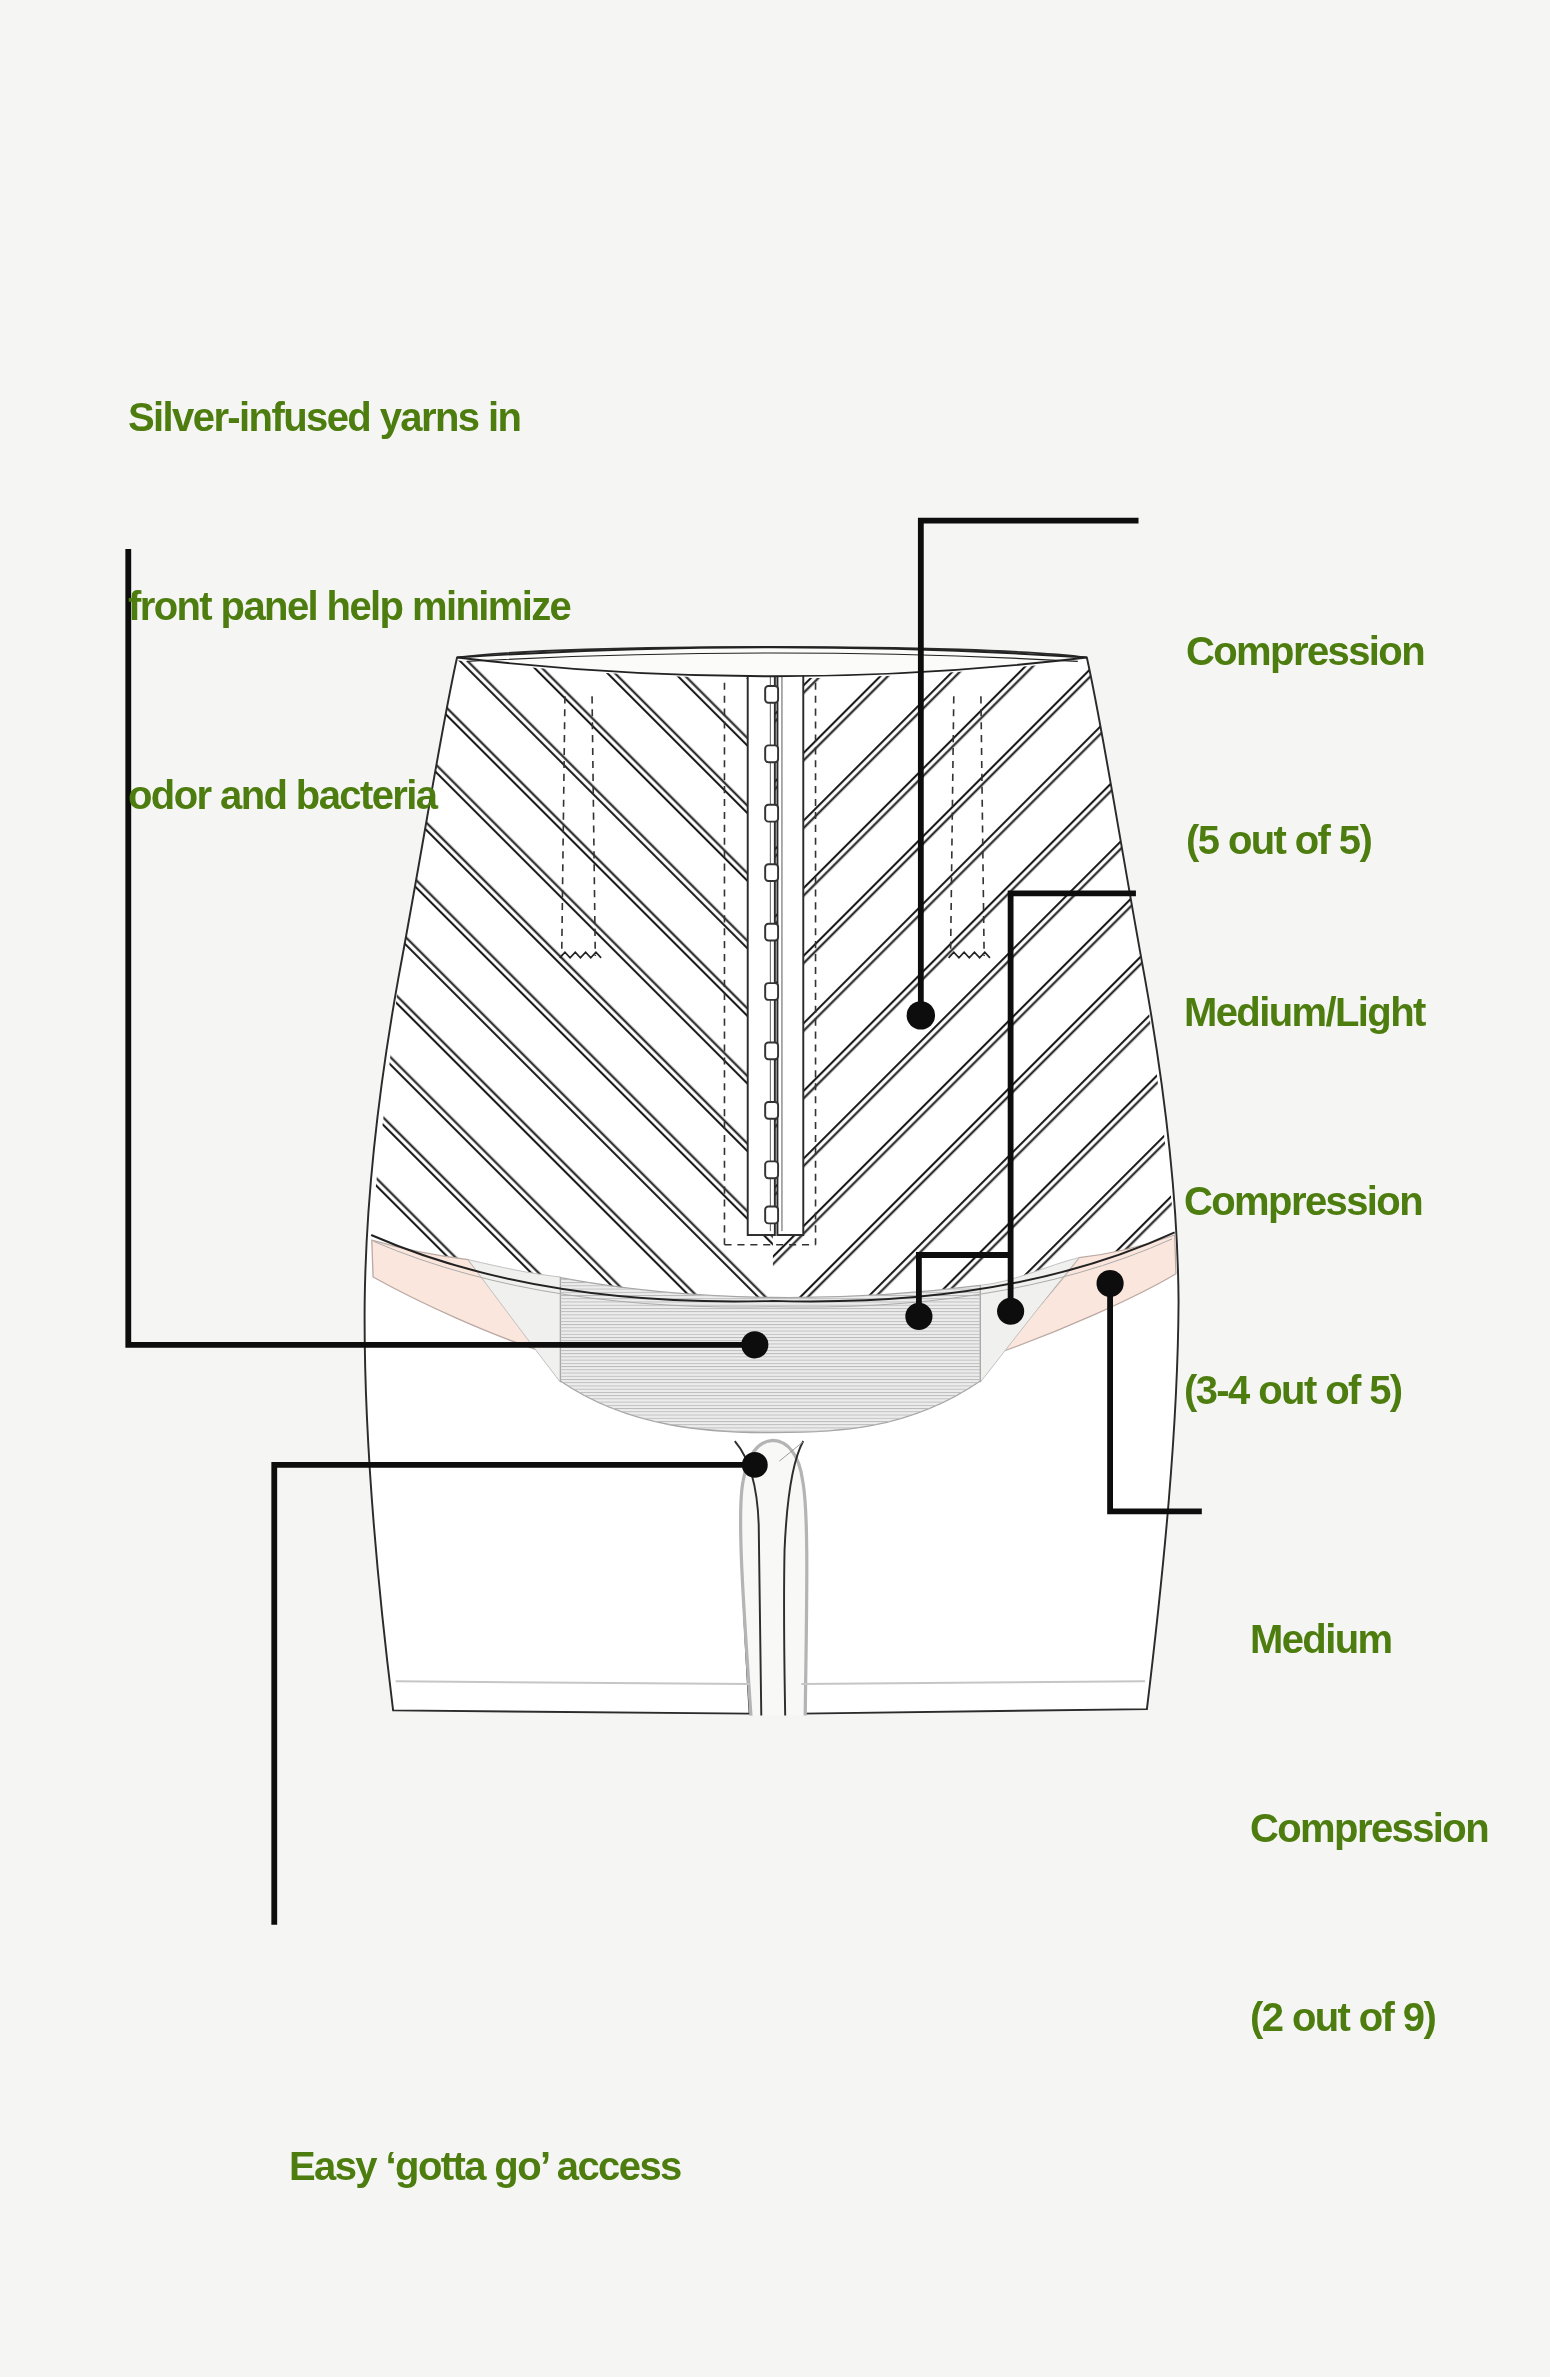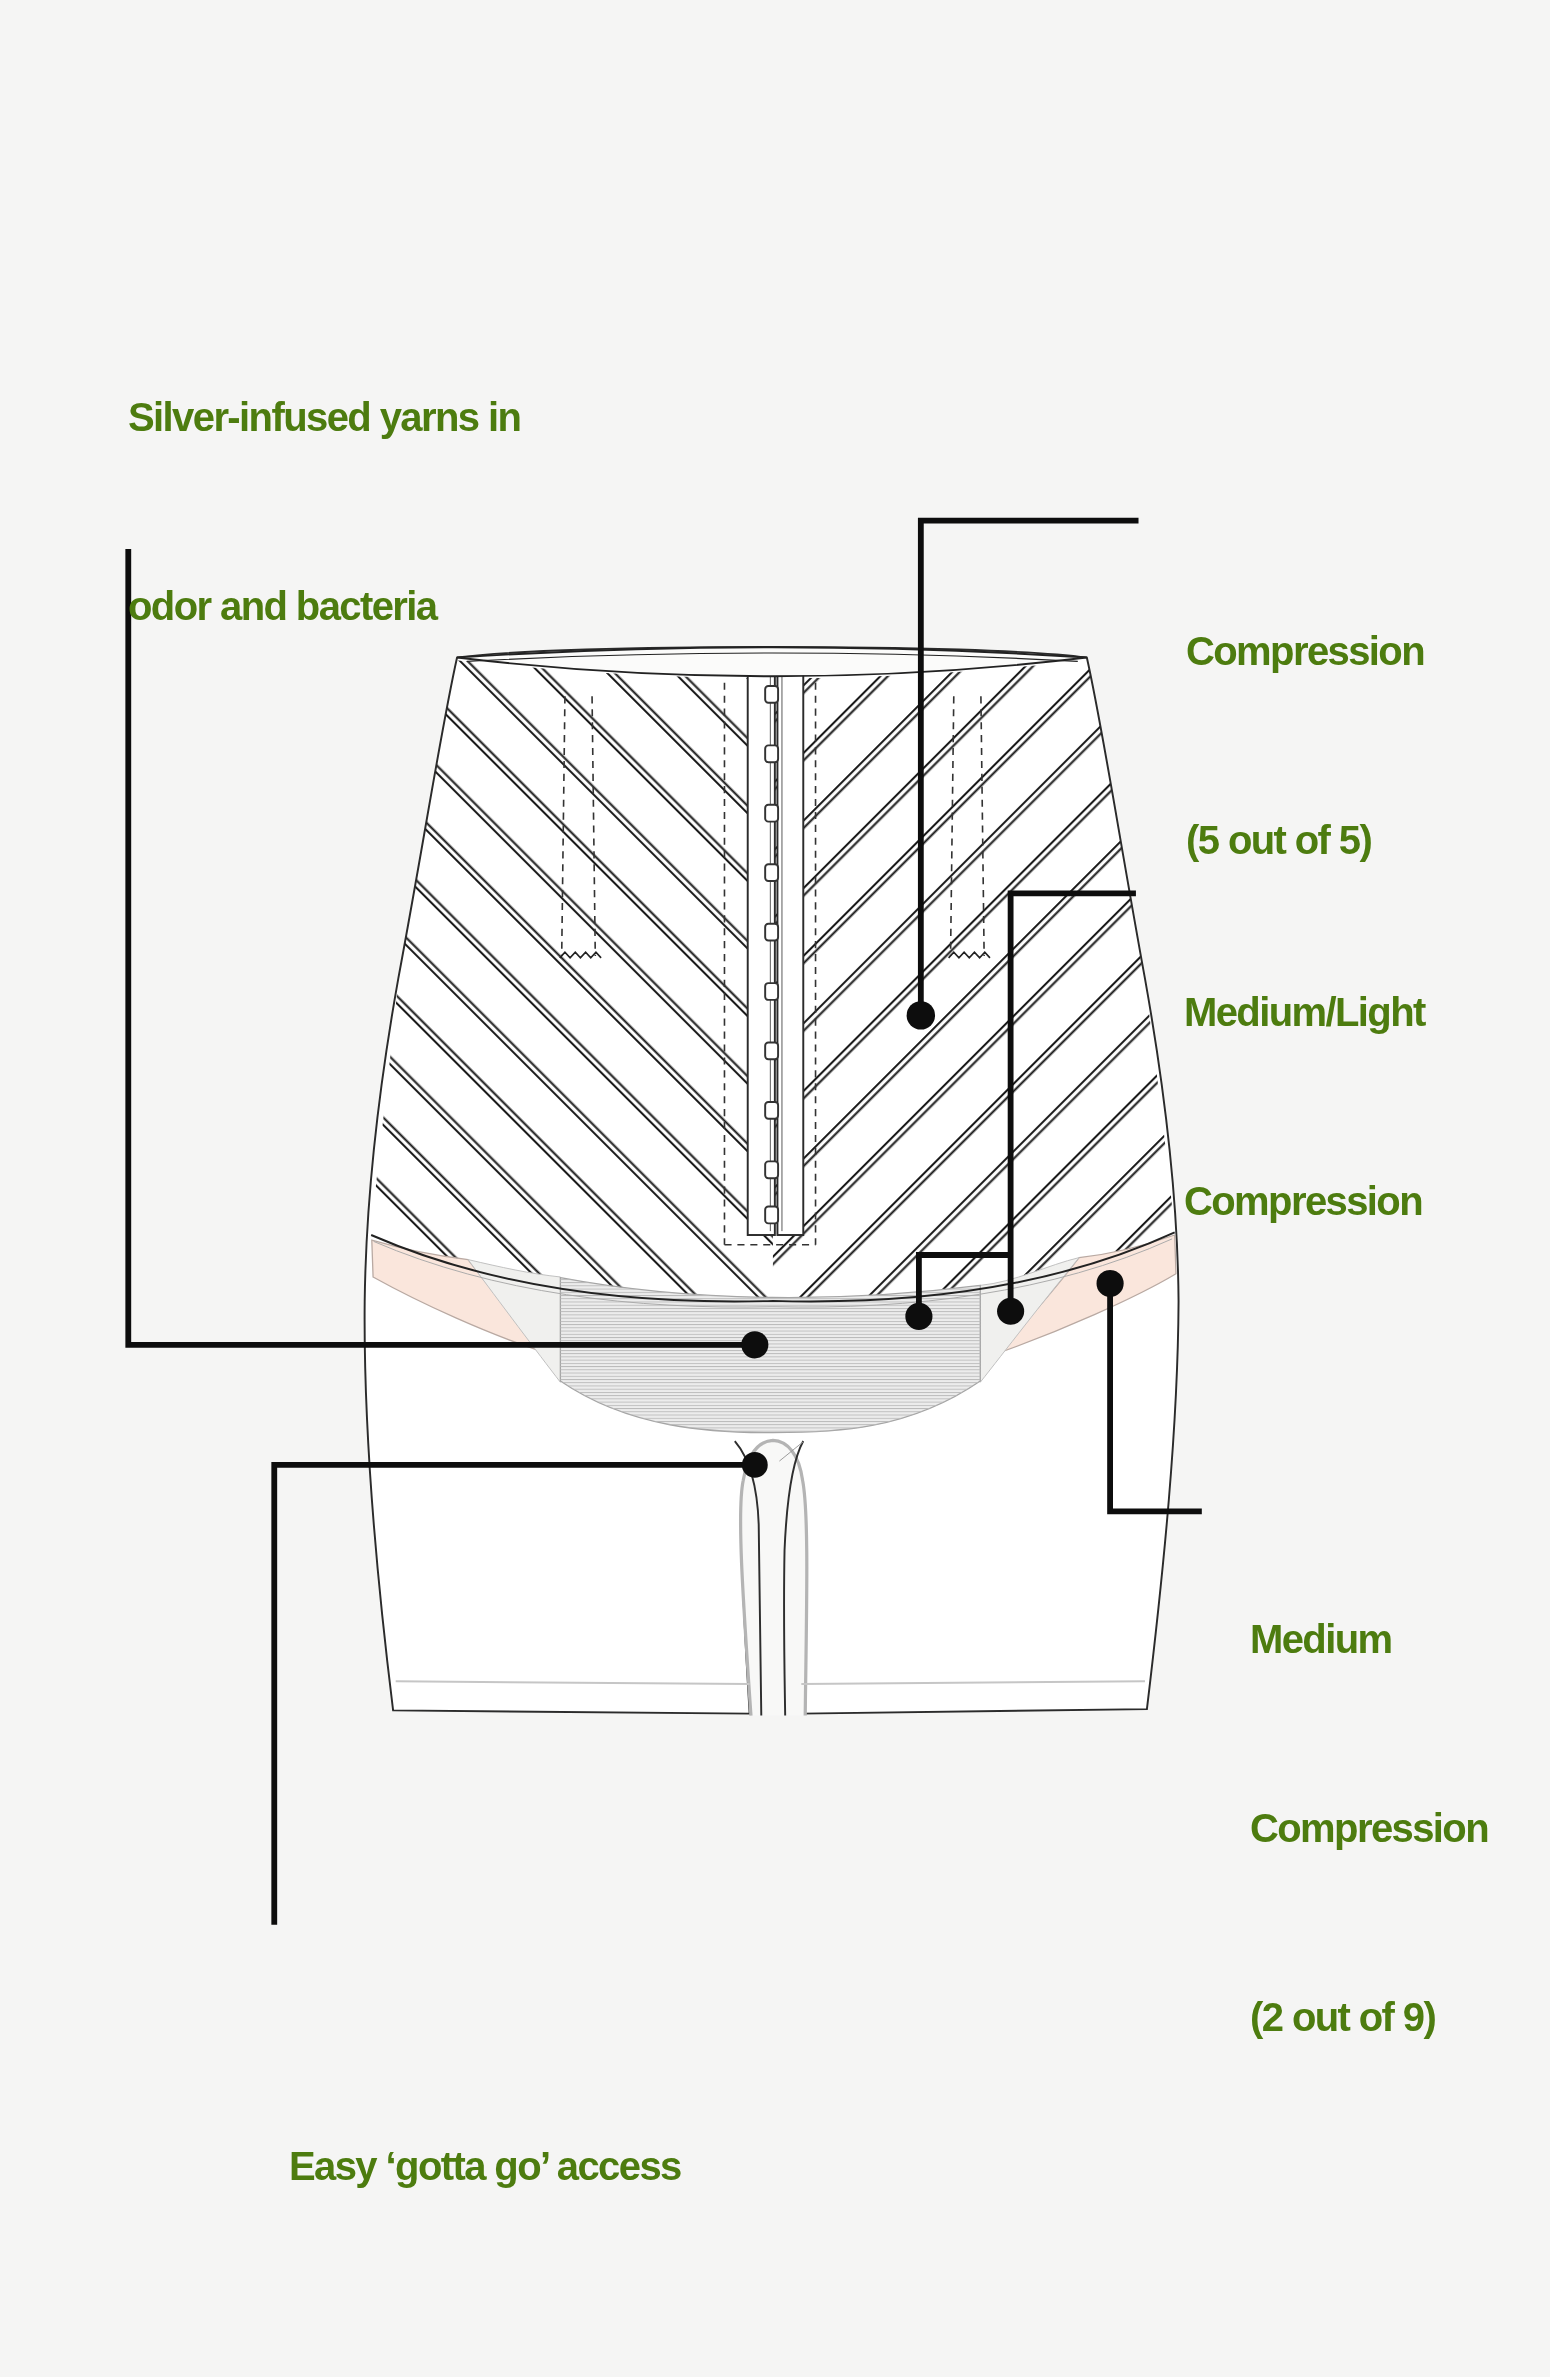--- a/index.html
+++ b/index.html
@@ -153,31 +153,33 @@
       <circle cx="1425" cy="1572" r="22"></circle>
       <circle cx="1422" cy="2038" r="21"></circle>
       <circle cx="1564" cy="2030" r="21"></circle>
       <circle cx="1718" cy="1987" r="21"></circle>
       <circle cx="1168" cy="2268" r="20"></circle>
     </g>
   </svg>
 
   <div class="note" style="left:128px;top:260px;">
     <div>Silver-infused yarns in</div>
+    <div>front panel help minimize</div>
     <div>odor and bacteria</div>
   </div>
 
   <div class="note" style="left:1186px;top:494px;">
     <div>Compression</div>
     <div>(5 out of 5)</div>
   </div>
 
   <div class="note" style="left:1184px;top:855px;">
     <div>Medium/Light</div>
     <div>Compression</div>
+    <div>(3-4 out of 5)</div>
   </div>
 
   <div class="note" style="left:1250px;top:1482px;">
     <div>Medium</div>
     <div>Compression</div>
     <div>(2 out of 9)</div>
   </div>
 
   <div class="note" style="left:267px;top:2009px;margin-left:22px;">
     <div>Easy ‘gotta go’ access</div>

